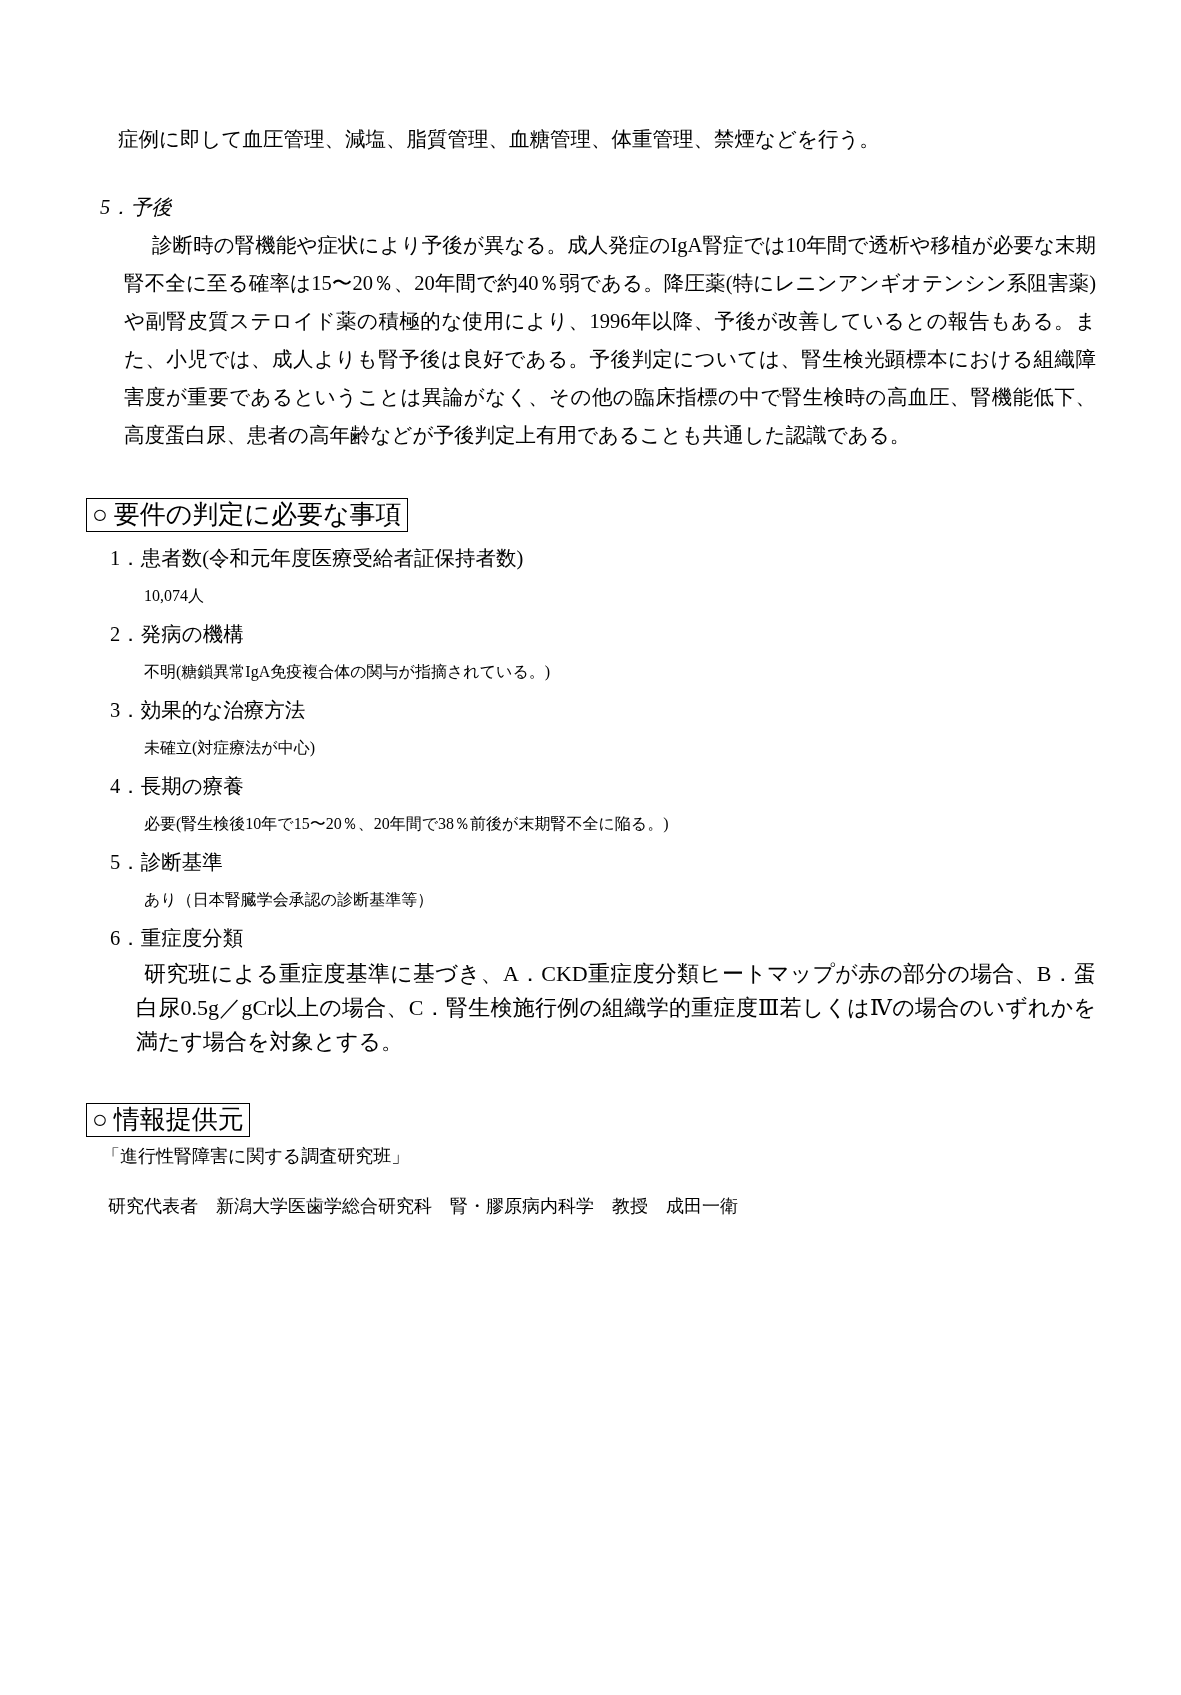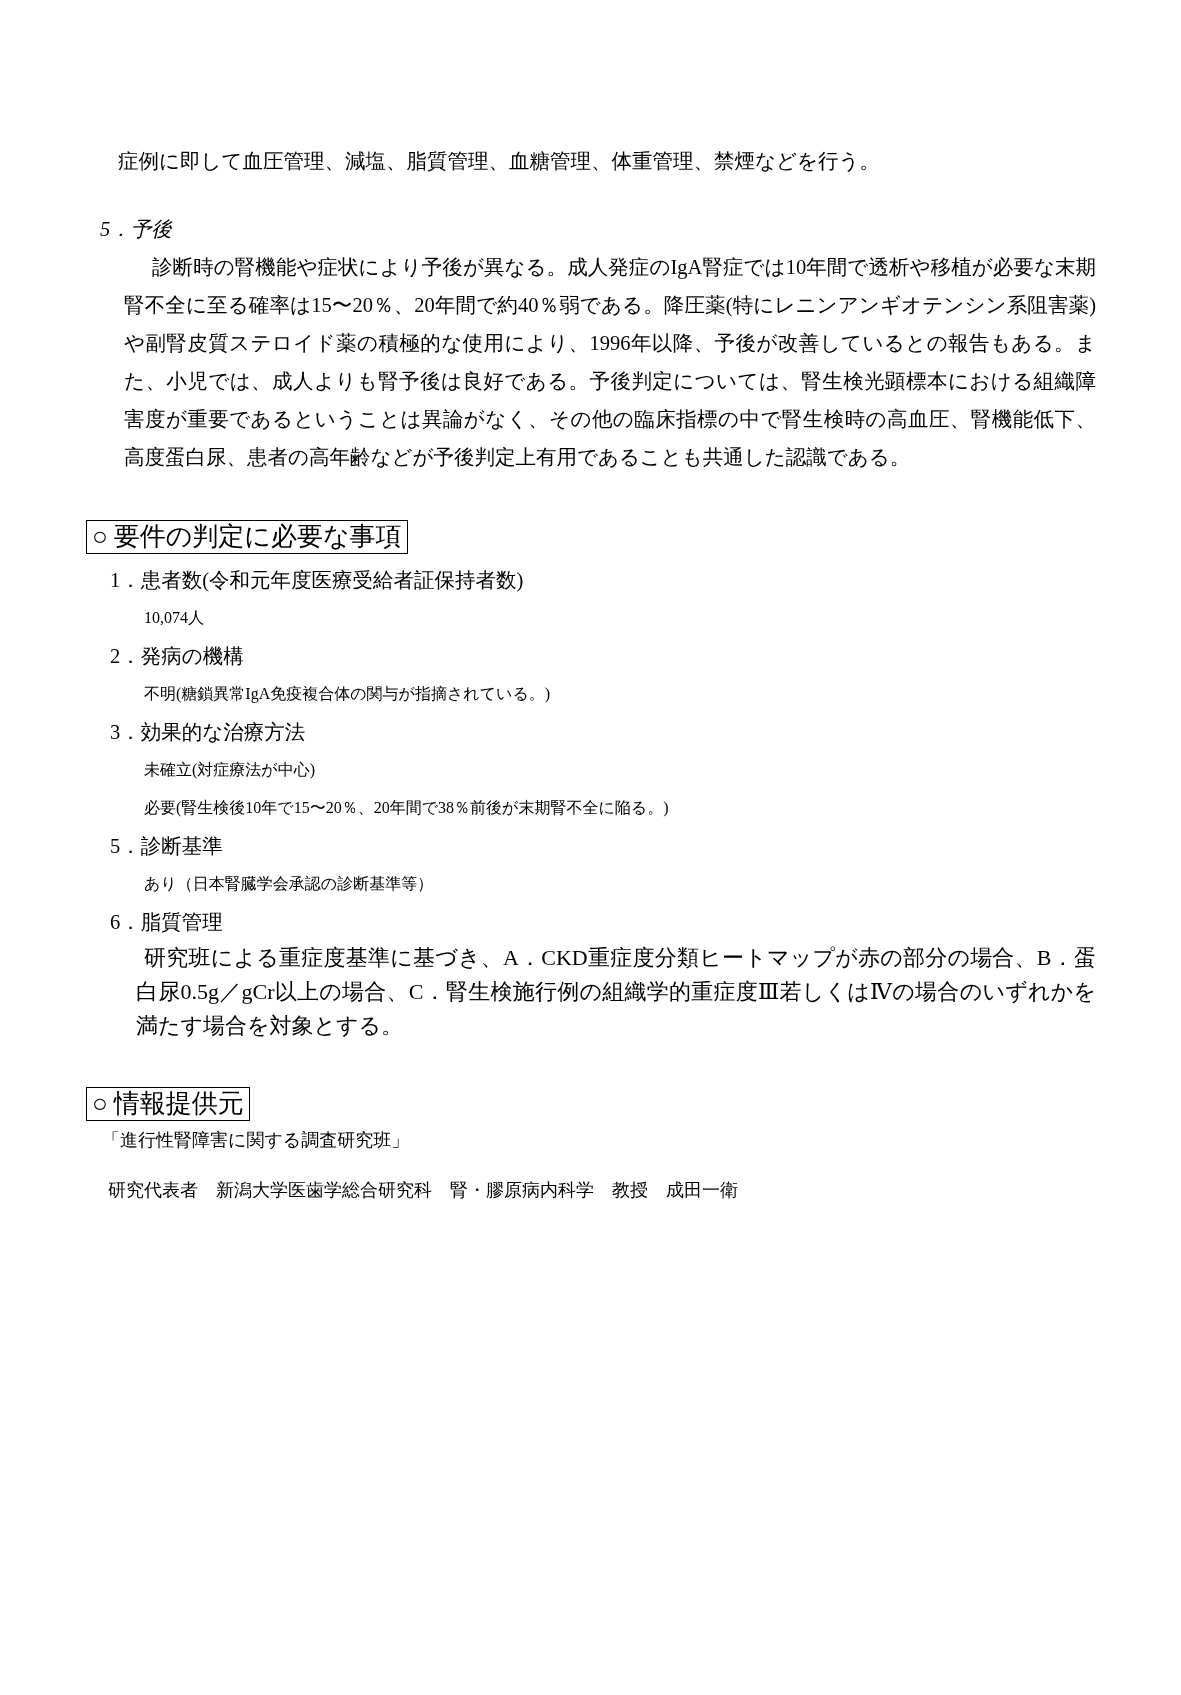--- a/index.html
+++ b/index.html
@@ -18,21 +18,21 @@
     height: 1695px;
     margin: 0 auto;
     background: #ffffff;
     box-sizing: border-box;
     padding: 0;
     overflow: hidden;
   }
   .content {
     position: absolute;
     left: 86px;
-    top: 142px;
+    top: 120px;
     width: 1010px;
   }
 
   .lead-line {
     font-size: 20.5px;
     line-height: 38px;
     padding-left: 32px;
   }
   .gap-md { height: 30px; }
   .gap-lg { height: 44px; }
@@ -151,33 +151,36 @@
       </li>
 
       <li class="req-item">
         <div class="req-label">
           <span class="rnum">3．</span><span>効果的な治療方法</span>
         </div>
         <div class="req-value">未確立(対症療法が中心)</div>
       </li>
 
       <li class="req-item">
+        <div class="req-label">
+          <span class="rnum">4．</span><span>長期の療養</span>
+        </div>
         <div class="req-value">必要(腎生検後10年で15〜20％、20年間で38％前後が末期腎不全に陥る。)</div>
       </li>
 
       <li class="req-item">
         <div class="req-label">
           <span class="rnum">5．</span><span>診断基準</span>
         </div>
         <div class="req-value">あり（日本腎臓学会承認の診断基準等）</div>
       </li>
 
       <li class="req-item">
         <div class="req-label">
-          <span class="rnum">6．</span><span>脂質管理</span>
+          <span class="rnum">6．</span><span>重症度分類</span>
         </div>
         <div class="req-value-block">研究班による重症度基準に基づき、A．CKD重症度分類ヒートマップが赤の部分の場合、B．蛋白尿0.5g／gCr以上の場合、C．腎生検施行例の組織学的重症度Ⅲ若しくはⅣの場合のいずれかを満たす場合を対象とする。</div>
       </li>
 
     </ul>
 
     <div class="gap-lg"></div>
 
     <div>
       <span class="boxed-head">

